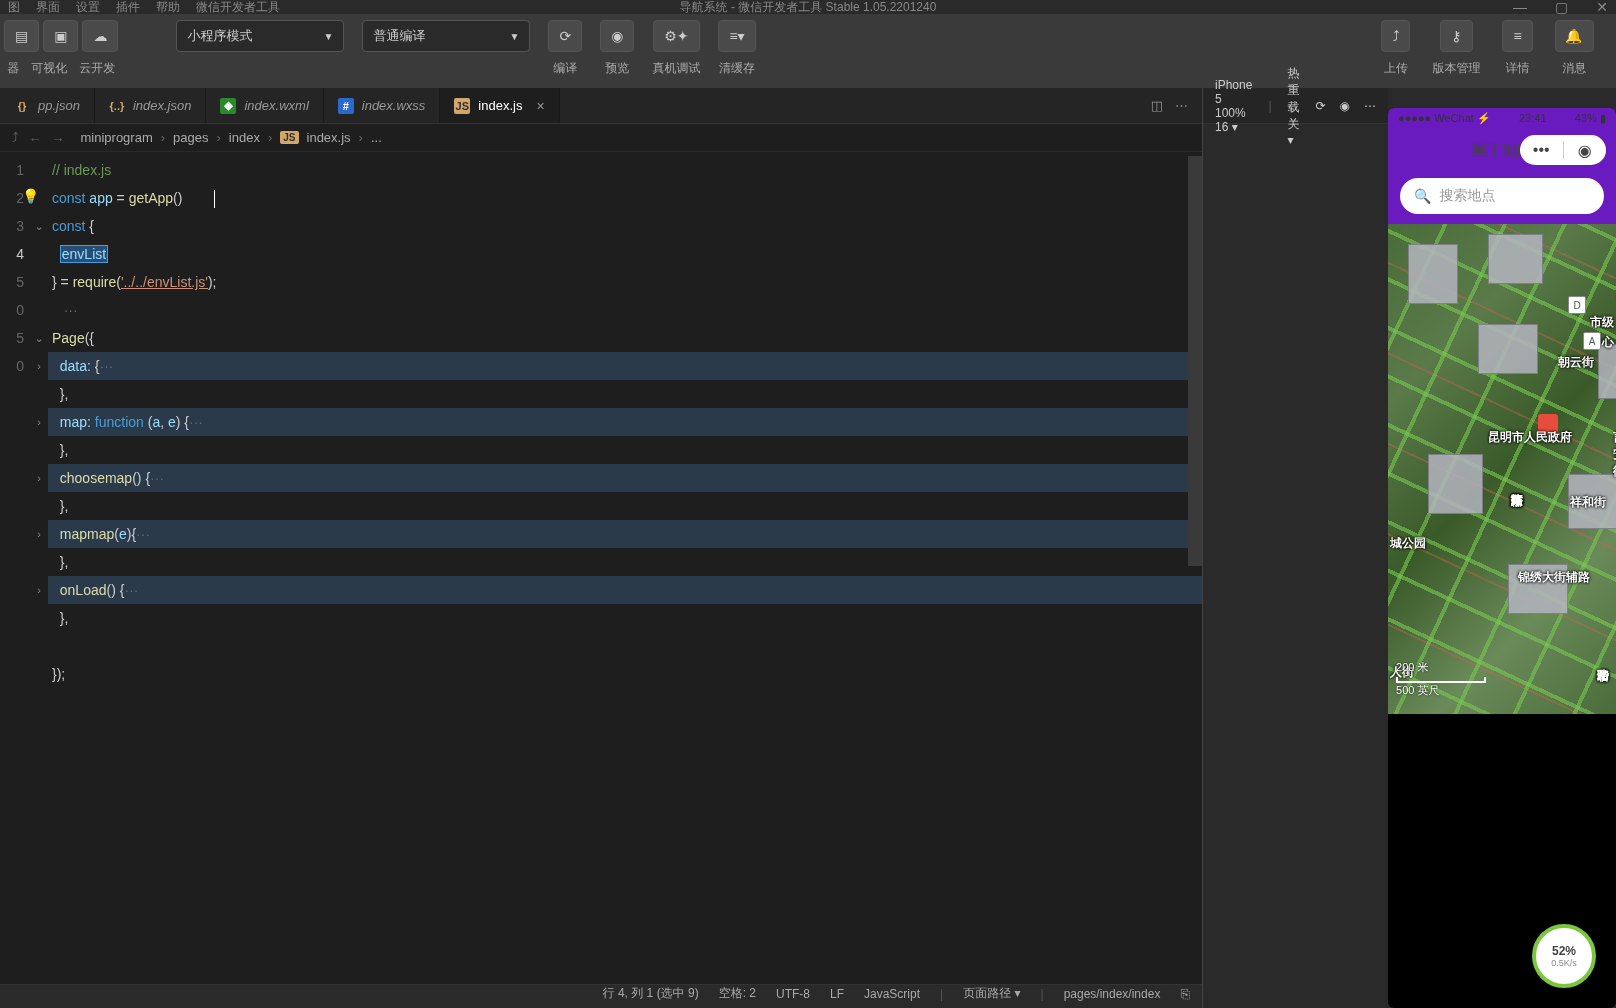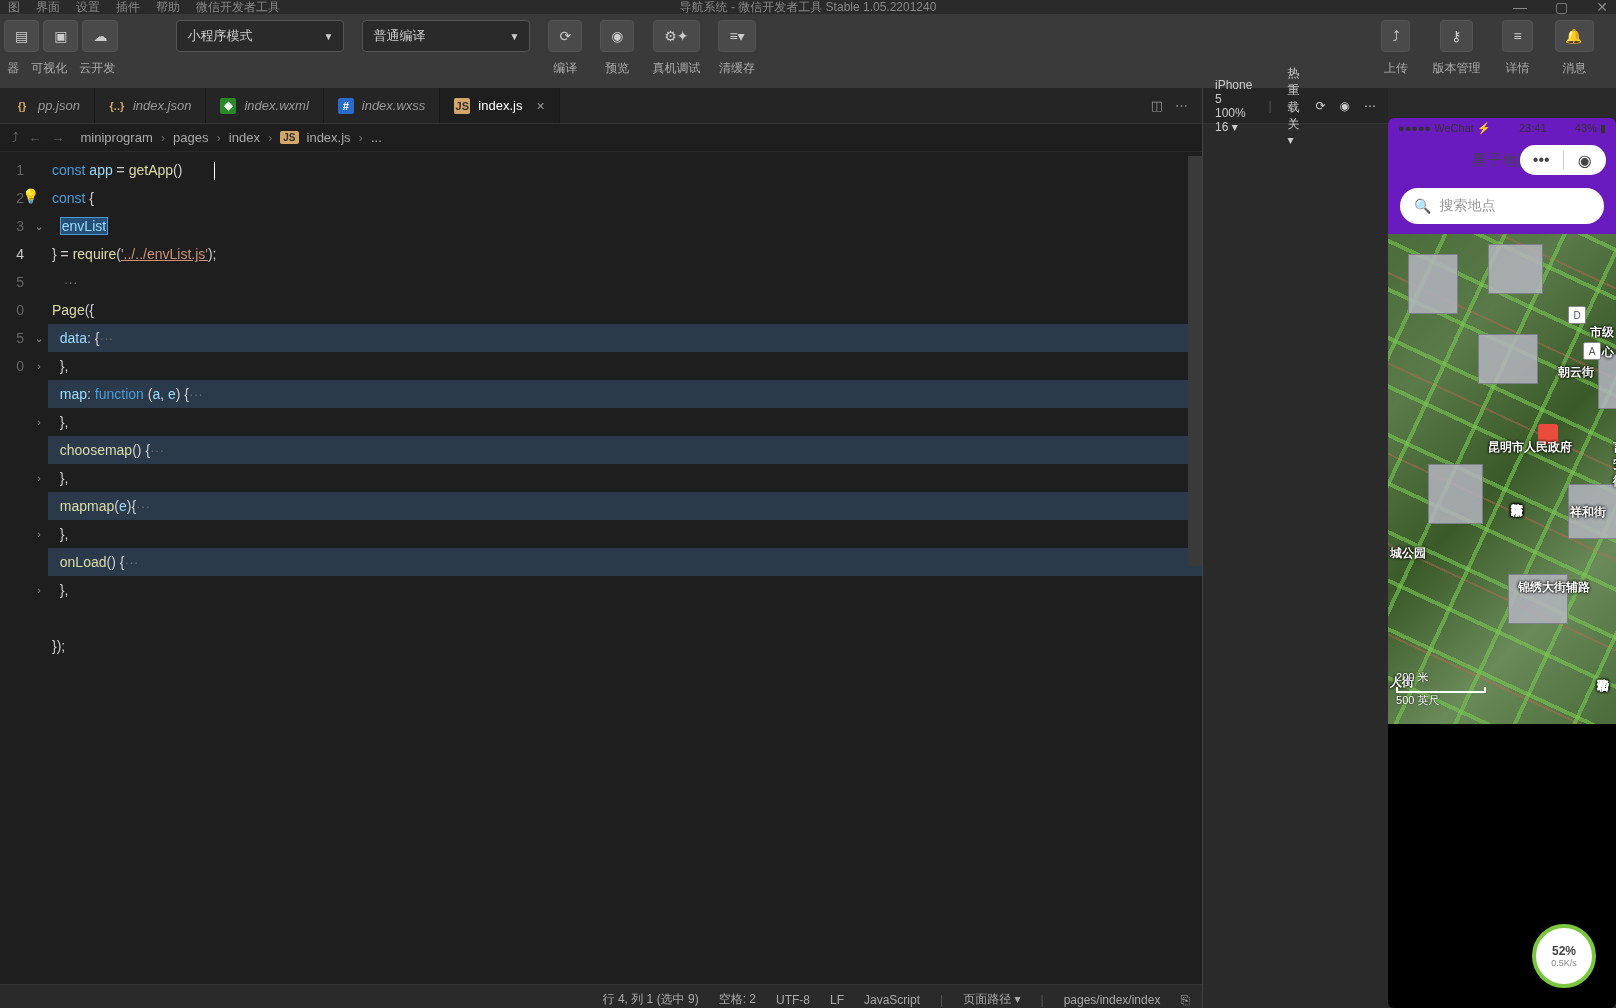--- a/index.html
+++ b/index.html
@@ -50,28 +50,28 @@
 .c-str { color: #ce9178; text-decoration: underline; }
 .c-punc { color: #ccc; }
 .c-prop { color: #9cdcfe; }
 .selected { background: #264f78; border: 1px solid #4a9cd6; padding: 0 1px; }
 .cursor { display: inline-block; width: 1px; height: 18px; background: #fff; vertical-align: middle; }
 .hint-bulb { position: absolute; left: -26px; top: 30px; color: #ffcc00; font-size: 14px; }
 
 .scrollbar-v { position: absolute; right: 0; top: 0; width: 14px; height: 100%; }
 .scrollbar-thumb { position: absolute; right: 0; top: 4px; width: 14px; height: 410px; background: #3a3a3a; }
 
-.statusbar { height: 24px; background: #2a2a2a; display: flex; align-items: flex-end; padding: 0 12px; font-size: 12px; color: #aaa; gap: 20px; border-top: 1px solid #333; }
+.statusbar { height: 24px; background: #2a2a2a; display: flex; align-items: flex-start; padding: 0 12px; font-size: 12px; color: #aaa; gap: 20px; border-top: 1px solid #333; }
 .statusbar .right { margin-left: auto; display: flex; gap: 20px; align-items: center; }
 
 .device-toolbar { height: 36px; background: #252525; display: flex; align-items: center; padding: 0 12px; color: #ccc; font-size: 12px; gap: 16px; border-bottom: 1px solid #333; }
 .device-toolbar .sep { color: #555; }
 .device-toolbar .right { margin-left: auto; display: flex; gap: 14px; }
 
-.phone { margin: 30px auto 0; width: 412px; background: #000; border-radius: 6px; overflow: hidden; position: relative; }
+.phone { margin: 20px auto 0; width: 412px; background: #000; border-radius: 6px; overflow: hidden; position: relative; }
 .phone-status { height: 20px; background: #6a1bbf; display: flex; align-items: center; padding: 0 10px; color: #333; font-size: 11px; }
 .phone-nav { height: 44px; background: #6a1bbf; display: flex; align-items: center; justify-content: center; position: relative; color: #444; font-size: 15px; }
 .capsule { position: absolute; right: 10px; top: 7px; width: 86px; height: 30px; background: #fff; border-radius: 15px; display: flex; align-items: center; }
 .capsule .half { flex: 1; display: flex; align-items: center; justify-content: center; font-size: 16px; }
 .capsule .divider { width: 1px; height: 18px; background: #ccc; }
 .phone-search { height: 52px; background: #6a1bbf; padding: 6px 12px 10px; }
 .search-box { height: 36px; background: #fff; border-radius: 18px; display: flex; align-items: center; padding: 0 14px; color: #999; font-size: 14px; gap: 8px; }
 .map-area { height: 490px; background: linear-gradient(135deg, #4a6b3a 0%, #5a7a4a 25%, #3a5a2a 50%, #6a8a5a 75%, #4a6b3a 100%); position: relative; overflow: hidden; }
 .map-area::before { content: ''; position: absolute; inset: 0; background-image:
   repeating-linear-gradient(25deg, transparent 0 40px, rgba(120,200,80,0.6) 40px 44px),
@@ -258,20 +258,21 @@
           <div></div>
         <div>›</div>
           <div></div>
         <div>›</div>
           <div></div>
           <div></div>
           <div></div>
       </div>
       <div class="code">
         <span class="hint-bulb">💡</span>
+        <div class="line"><span class="c-comment">// index.js</span></div>
         <div class="line"><span class="c-kw">const</span> <span class="c-var">app</span><span class="c-punc"> = </span><span class="c-fn">getApp</span><span class="c-punc">()</span>        <span class="cursor"></span></div>
         <div class="line"><span class="c-kw">const</span><span class="c-punc"> {</span></div>
         <div class="line">  <span class="selected c-var">envList</span></div>
         <div class="line"><span class="c-punc">} = </span><span class="c-fn">require</span><span class="c-punc">(</span><span class="c-str">'../../envList.js'</span><span class="c-punc">);</span></div>
         <div class="line" style="color:#666">   ···</div>
         <div class="line"><span class="c-fn">Page</span><span class="c-punc">({</span></div>
         <div class="line hl">  <span class="c-prop">data</span><span class="c-punc">: {</span><span style="color:#666">···</span></div>
         <div class="line">  <span class="c-punc">},</span></div>
         <div class="line hl">  <span class="c-prop">map</span><span class="c-punc">: </span><span class="c-kw">function</span><span class="c-punc"> (</span><span class="c-var">a</span><span class="c-punc">, </span><span class="c-var">e</span><span class="c-punc">) {</span><span style="color:#666">···</span></div>
         <div class="line">  <span class="c-punc">},</span></div>

